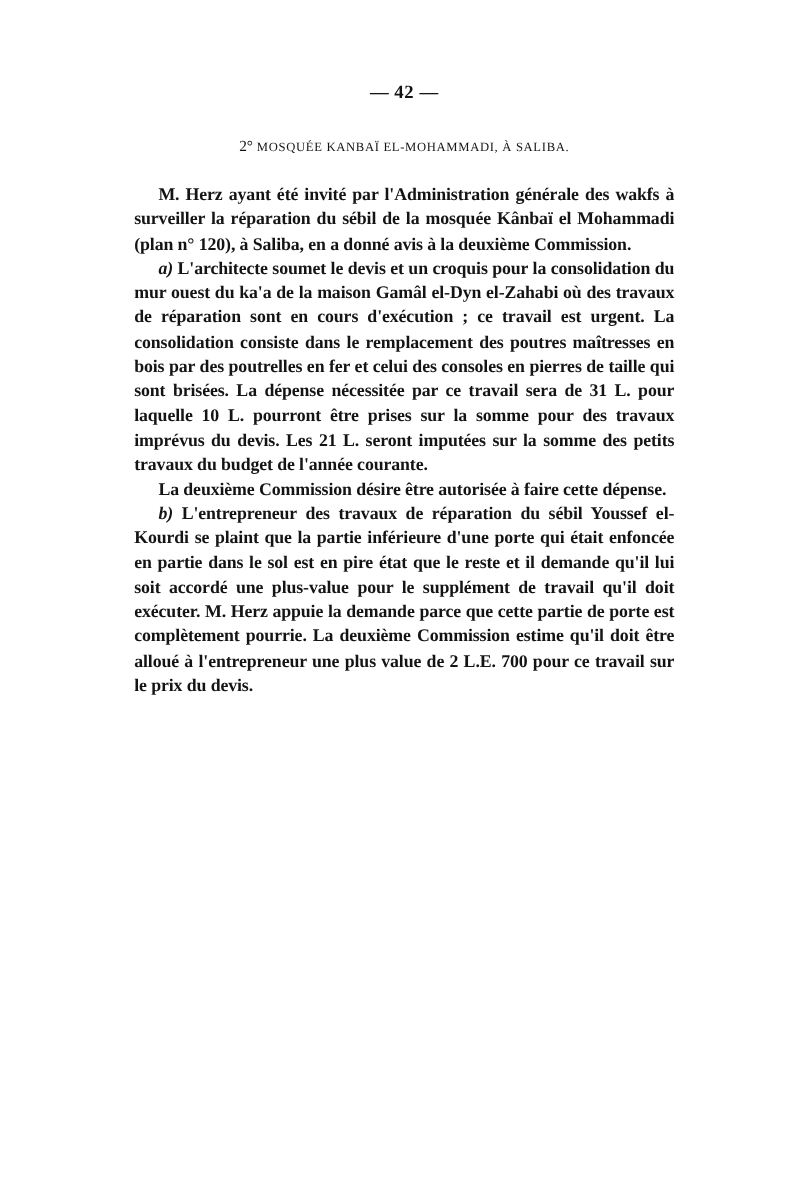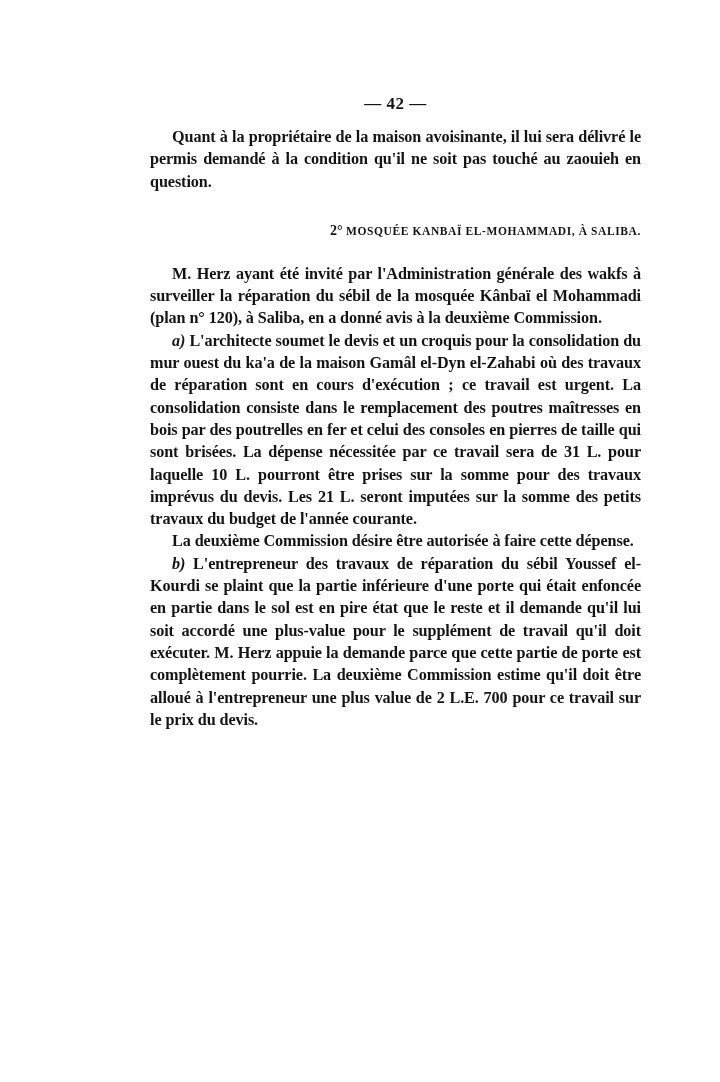--- a/index.html
+++ b/index.html
@@ -11,46 +11,45 @@
       width: 720px;
       height: 1082px;
       position: relative;
       overflow: hidden;
       font-family: "Liberation Serif", "DejaVu Serif", serif;
       color: #141414;
     }
     .page {
       position: absolute;
       left: 122px;
-      top: 92px;
+      top: 72px;
       width: 491px;
-      margin-left: 28px;
     }
     .page-number {
       text-align: center;
       font-size: 17px;
       font-weight: bold;
       margin: 0 0 10px 0;
       letter-spacing: 0.5px;
       height: 24px;
       line-height: 24px;
     }
     p {
       margin: 0;
       font-size: 16.2px;
       line-height: 22.3px;
       text-align: justify;
       text-indent: 22px;
       font-weight: bold;
       letter-spacing: -0.1px;
     }
     .section-heading {
-      text-align: right;
+      text-align: center;
       font-size: 11.5px;
-      font-weight: bold;
+      font-weight: normal;
       letter-spacing: 0.6px;
       text-transform: uppercase;
       margin: 30px 0 24px 0;
       line-height: 16px;
     }
     .section-heading .num {
       font-size: 14px;
       text-transform: none;
       letter-spacing: 0;
     }
@@ -58,21 +57,20 @@
       font-style: italic;
     }
   </style>
 </head>
 <body>
 
 <div class="page">
 
   <div class="page-number">— 42 —</div>
 
-  <p>Quant à la propriétaire de la maison avoisinante, il lui sera délivré le permis demandé à la condition qu'il ne soit pas touché au zaouieh en question.</p>
 
   <div class="section-heading">
     <span class="num">2°</span>
     <span>Mosquée Kanbaï el-Mohammadi, à Saliba.</span>
   </div>
 
   <p>M. Herz ayant été invité par l'Administration générale des wakfs à surveiller la réparation du sébil de la mosquée Kânbaï el Mohammadi (plan n° 120), à Saliba, en a donné avis à la deuxième Commission.</p>
 
 
   <p><span class="item-letter">a)</span><span> L'architecte soumet le devis et un croquis pour la consolidation du mur ouest du ka'a de la maison Gamâl el-Dyn el-Zahabi où des travaux de réparation sont en cours d'exécution ; ce travail est urgent. La consolidation consiste dans le remplacement des poutres maîtresses en bois par des poutrelles en fer et celui des consoles en pierres de taille qui sont brisées. La dépense nécessitée par ce travail sera de 31 L. pour laquelle 10 L. pourront être prises sur la somme pour des travaux imprévus du devis. Les 21 L. seront imputées sur la somme des petits travaux du budget de l'année courante.</span></p>

